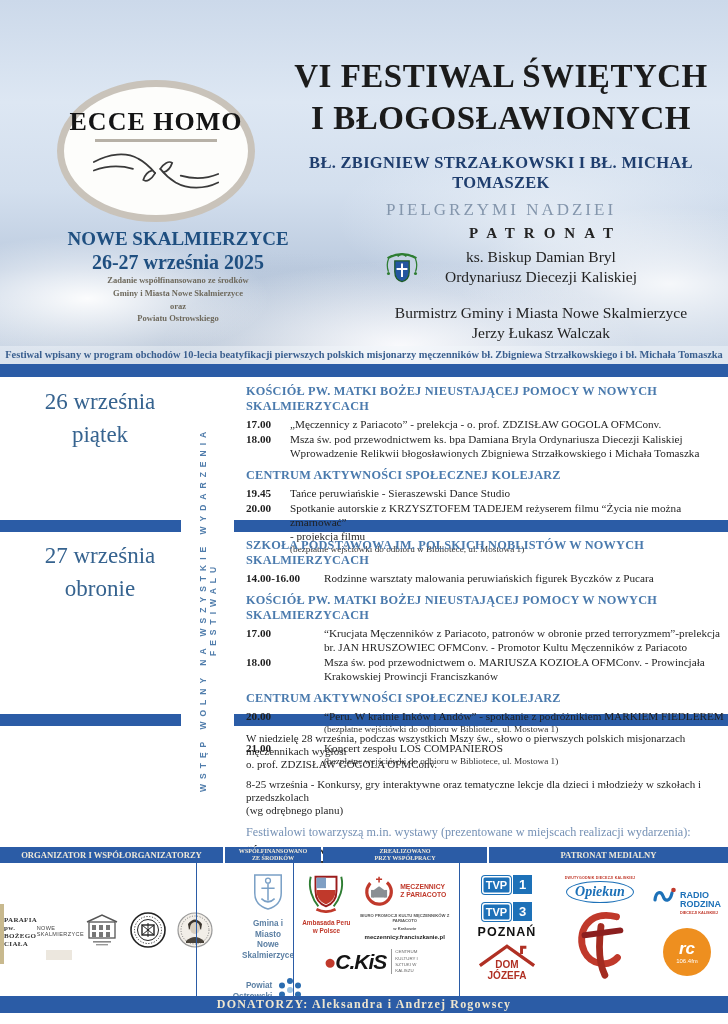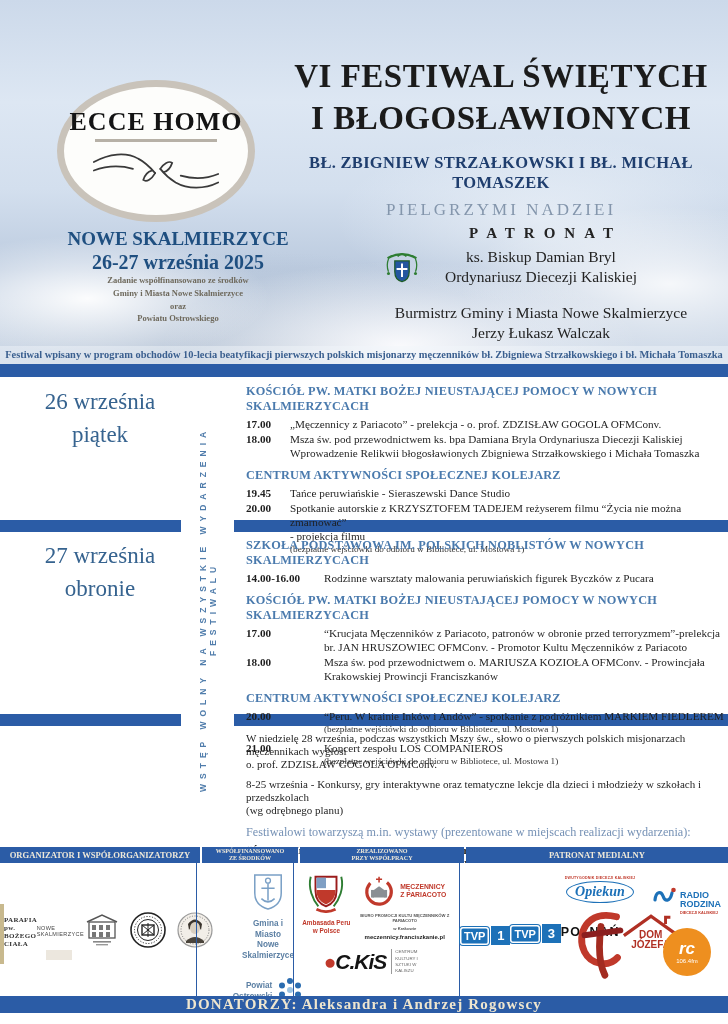--- a/index.html
+++ b/index.html
@@ -60,21 +60,21 @@
   .notes{position:absolute;left:246px;top:355px;width:478px;font-size:11px;line-height:13px;color:#1f1f1f;}
   .notes .np{margin:0 0 7px;}
   .exh-heading{color:#7591b5;font-size:12.2px;margin:9px 0 5px;}
   .exh-item{font-weight:bold;font-size:11.4px;line-height:13.5px;}
   .exh-note{font-size:9.2px;line-height:11px;}
 
   
   .f-header{position:absolute;top:847px;left:0;width:728px;height:16px;display:flex;}
   .f-header .seg{background:#2b5ca6;color:#efe9d9;display:flex;flex-direction:column;align-items:center;
     justify-content:center;text-align:center;font-weight:bold;font-family:"Liberation Serif",serif;}
-  .seg1{width:200px;font-size:8.6px;}
+  .seg1{width:223px;font-size:8.6px;}
   .seg2{width:96px;font-size:6.1px;line-height:1.15;margin-left:2px;}
   .seg3{width:164px;font-size:6.1px;line-height:1.15;margin-left:2px;}
   .seg4{flex:1;font-size:8.6px;margin-left:2px;}
   .f-body{position:absolute;top:863px;left:0;width:728px;height:133px;background:#fff;display:flex;
     font-family:"Liberation Sans",sans-serif;}
   .f-col{box-sizing:border-box;}
   .f-col + .f-col{border-left:1px solid #2b5ca6;}
   .fc1{width:196px;display:flex;flex-direction:row;align-items:center;}
   .fc2{width:97px;display:flex;flex-direction:column;align-items:center;padding-left:46px;}
   .fc3{width:166px;display:flex;flex-direction:column;align-items:center;}
@@ -95,21 +95,21 @@
   .peru-txt{font-size:6.4px;color:#c0392b;font-weight:bold;text-align:center;line-height:1.3;margin-top:2px;}
   .pariacoto{width:92px;display:flex;flex-direction:column;align-items:center;}
   .par-row{display:flex;align-items:center;gap:3px;}
   .par-name{color:#c0392b;font-weight:bold;font-size:6.8px;line-height:1.15;}
   .par-sub{font-size:4.2px;color:#555;font-weight:bold;text-align:center;margin-top:2px;line-height:1.3;}
   .par-url{font-size:6px;font-weight:bold;color:#222;margin-top:3px;}
   .ckis{display:flex;align-items:center;gap:5px;margin-top:9px;}
   .ckis-word{font-size:21px;font-weight:900;font-style:italic;color:#141414;letter-spacing:-1px;}
   .ckis-word span{color:#c0392b;}
   .ckis-sub{font-size:4.4px;color:#666;width:34px;line-height:1.4;border-left:1px solid #999;padding-left:3px;}
-  .c4a{width:94px;display:flex;align-items:center;}
+  .c4a{width:94px;display:flex;flex-direction:column;align-items:center;}
   .c4b{width:92px;display:flex;flex-direction:column;align-items:center;}
   .c4c{flex:1;display:flex;flex-direction:column;align-items:center;}
   .tvp{display:flex;gap:2px;align-items:center;}
   .tvp-word{background:#1d71b8;color:#fff;font-weight:900;font-size:11px;padding:3px 4px;border-radius:3px;
     box-shadow:inset 0 0 0 1.5px #fff,0 0 0 1px #1d71b8;}
   .tvp-num{background:#1d71b8;color:#fff;font-weight:900;font-size:13px;width:19px;height:19px;display:flex;
     align-items:center;justify-content:center;}
   .mt12{margin-top:12px;} .mt8{margin-top:8px;}
   .poznan{font-size:12.5px;font-weight:900;color:#111;letter-spacing:1px;margin-top:4px;}
   .dom{display:flex;flex-direction:column;align-items:center;margin-top:1px;color:#b03024;}
@@ -120,21 +120,21 @@
     border:1.5px solid #1d71b8;border-radius:50%;padding:2px 8px;font-family:"Liberation Serif",serif;}
   .radio{display:flex;align-items:center;gap:3px;margin-top:16px;}
   .radio-col{display:flex;flex-direction:column;margin-top:12px;}
   .radio-word{font-size:9px;font-weight:900;color:#1d71b8;line-height:1.05;}
   .radio-sub{font-size:3.8px;color:#c0392b;font-weight:bold;margin-top:1px;}
   .rc{margin-top:13px;width:48px;height:48px;border-radius:50%;background:#ee8f1f;color:#fff;display:flex;
     flex-direction:column;align-items:center;justify-content:center;}
   .rc1{font-style:italic;font-weight:900;font-size:17px;line-height:1;}
   .rc2{font-size:6px;margin-top:1px;}
   .donators{position:absolute;top:996px;left:0;width:728px;height:17px;background:#2b5ca6;color:#efe6cf;
-    font-size:15px;font-weight:bold;letter-spacing:1.2px;display:flex;align-items:center;justify-content:center;}
+    font-size:12px;font-weight:bold;letter-spacing:1.2px;display:flex;align-items:center;justify-content:center;}
 </style>
 </head>
 <body>
 
 <div class="poster">
 
   <div class="sky">
     <div class="logo-oval">
       <div class="logo-text">ECCE HOMO</div>
       <div class="logo-line"></div>

